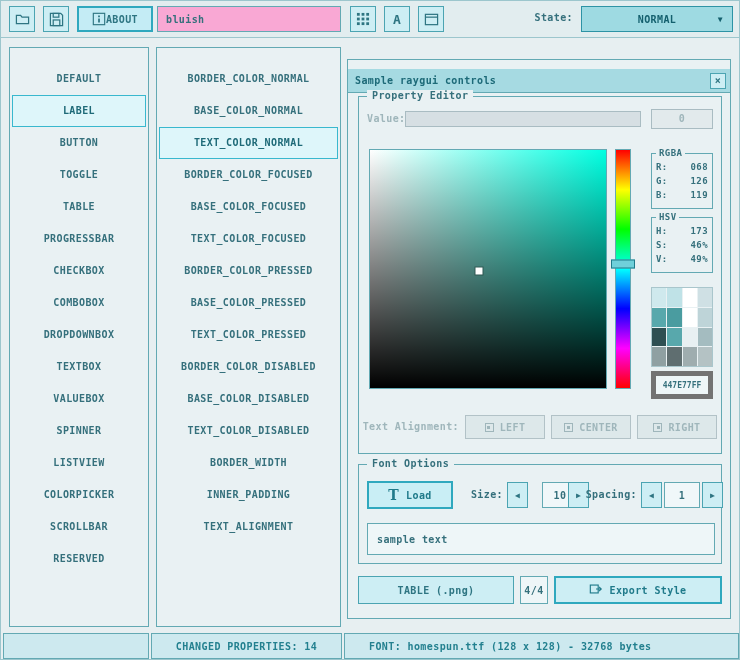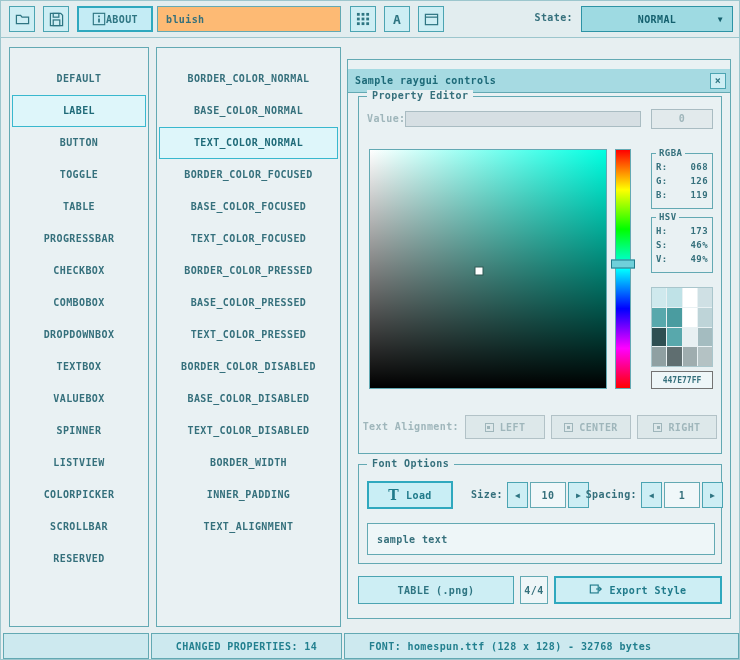--- a/index.html
+++ b/index.html
@@ -8,21 +8,21 @@
        font-family:"DejaVu Sans Mono",monospace;font-size:10px;font-weight:bold;letter-spacing:.4px;
        color:#35707c;overflow:hidden}
   button{font:inherit;letter-spacing:inherit;cursor:pointer}
 
   
   .toolbar{position:absolute;left:0;top:0;width:100%;height:37px;background:#e2edef;border-bottom:1px solid #9cc6cd}
   .tb-btn{position:absolute;top:5px;height:26px;display:flex;align-items:center;justify-content:center;
           background:#cdeef4;border:1px solid #4ba4b2;color:#2e7582}
   .tb-btn.focused{border:2px solid #2fa8be;background:#c4ecf5}
   .tb-btn svg{display:block}
-  .name-input{position:absolute;left:156px;top:5px;width:184px;height:26px;background:#fdba74;border:1px solid #63a9b3;
+  .name-input{position:absolute;left:156px;top:5px;width:184px;height:26px;background:#f9a8d4;border:1px solid #63a9b3;
               color:#35707c;font:inherit;letter-spacing:inherit;padding:0 8px}
   .state-label{position:absolute;top:11px;left:488px;width:84px;text-align:right}
   .dropdown{position:absolute;left:580px;top:5px;width:152px;height:26px;background:#9edae2;border:1px solid #2d93a5;
             color:#14606e;display:flex;align-items:center;justify-content:center;cursor:pointer}
   .dd-arrow{position:absolute;right:9px;top:8px;font-size:8px;color:#14606e}
 
   
   .panel{position:absolute;background:#e9f1f3;border:1px solid #63a9b3}
   #controls-list{left:8px;top:46px;width:140px;height:580px;padding-top:15px}
   #properties-list{left:155px;top:46px;width:185px;height:580px;padding-top:15px}
@@ -54,21 +54,21 @@
 
   .mini-group{position:absolute;left:292px;width:62px;height:56px;border:1px solid #63a9b3;font-size:9px}
   .mini-group .gb-label{font-size:9px;top:-6px;left:4px;padding:0 3px}
   #rgba-group{top:56px}
   #hsv-group{top:120px}
   .mg-row{display:flex;justify-content:space-between;padding:0 4px;margin-top:4px;color:#35707c}
   .mg-row:first-of-type{margin-top:8px}
 
   .color-grid{position:absolute;left:292px;top:190px;width:62px;height:80px;border:1px solid #a9c6cc;background:#e9f1f3;
               display:grid;grid-template-columns:repeat(4,1fr);grid-auto-rows:1fr;gap:1px}
-  .hex-box{position:absolute;left:292px;top:274px;width:62px;height:18px;border:1px solid #737373;background:#eef6f8;
+  .hex-box{position:absolute;left:292px;top:274px;width:62px;height:28px;border:5px solid #737373;background:#eef6f8;
            color:#35707c;font-size:8px;letter-spacing:0;display:flex;align-items:center;justify-content:center}
 
   .align-label{position:absolute;left:0;top:324px;width:100px;text-align:right;color:#9fb6bb}
   .align-btn{position:absolute;top:318px;width:80px;height:24px;background:#dde8ea;border:1px solid #b2c2c7;color:#9fb6bb;
              display:flex;align-items:center;justify-content:center;gap:6px}
   #align-left{left:106px} #align-center{left:192px} #align-right{left:278px}
   .align-icon{width:9px;height:9px;border:1px solid #9fb6bb;position:relative;display:inline-block;flex:none}
   .align-icon::after{content:"";position:absolute;width:3px;height:3px;background:#9fb6bb;top:2px}
   .align-icon.l::after{left:1px}.align-icon.c::after{left:2px}.align-icon.r::after{right:1px}
 
@@ -76,21 +76,21 @@
   .load-btn{position:absolute;left:8px;top:16px;width:86px;height:28px;background:#c9eef5;border:2px solid #2fa8be;
             color:#1f7a8a;display:flex;align-items:center;justify-content:center;gap:7px}
   .load-t{font-family:"DejaVu Serif",serif;font-size:14px;font-weight:bold;line-height:1}
   .spin-label{position:absolute;top:24px;text-align:right}
   #size-label{left:102px;width:42px}
   #spacing-label{left:226px;width:52px}
   .spin-btn{position:absolute;top:17px;width:21px;height:26px;background:#cdeef4;border:1px solid #4ba4b2;color:#2e7582;
             font-size:8px;display:flex;align-items:center;justify-content:center}
   .spin-value{position:absolute;top:17px;width:36px;height:26px;background:#f0f7f9;border:1px solid #63a9b3;color:#35707c;
               display:flex;align-items:center;justify-content:center}
-  #size-dec{left:148px}#size-val{left:171px}#size-inc{left:209px}
+  #size-dec{left:148px}#size-val{left:183px}#size-inc{left:209px}
   #spacing-dec{left:282px}#spacing-val{left:305px}#spacing-inc{left:343px}
   .sample-box{position:absolute;left:8px;top:58px;width:348px;height:32px;background:#eef6f8;border:1px solid #63a9b3;
               color:#35707c;display:flex;align-items:center;padding-left:9px}
 
   
   .bottom-btn{position:absolute;top:516px;height:28px;background:#cdeef4;border:1px solid #4ba4b2;color:#2e7582;
               display:flex;align-items:center;justify-content:center;gap:6px}
   #table-btn{left:10px;width:156px}
   #pages-box{position:absolute;top:516px;left:172px;width:28px;height:28px;border:1px solid #63a9b3;background:#eef6f8;
              display:flex;align-items:center;justify-content:center;color:#35707c}

